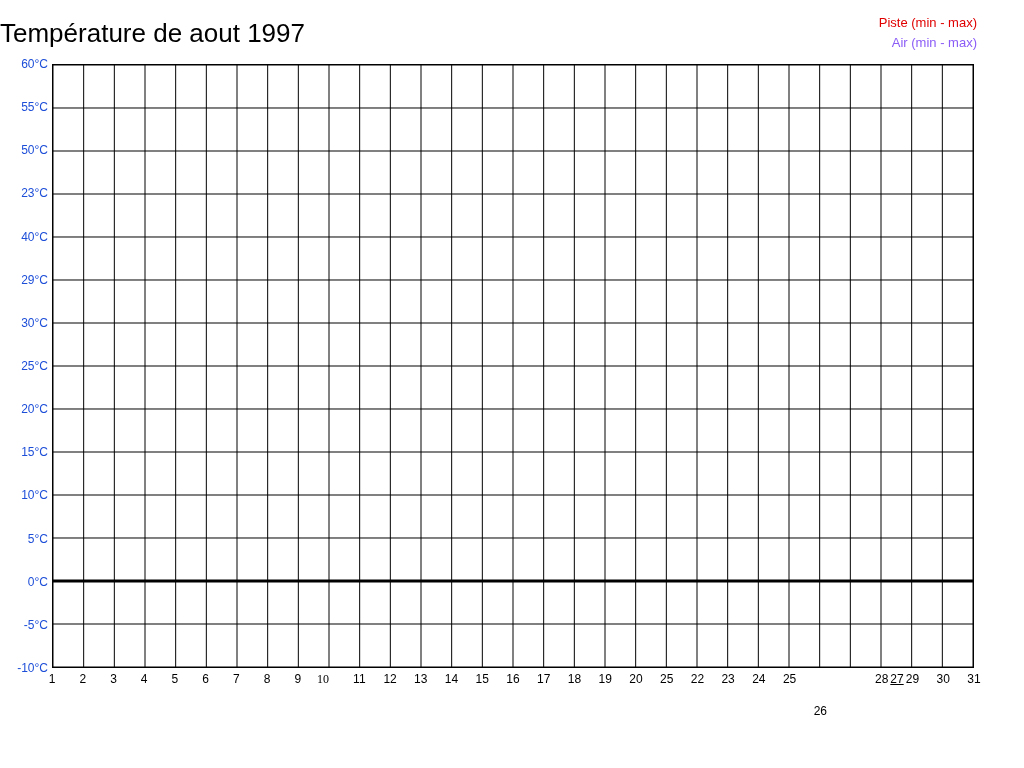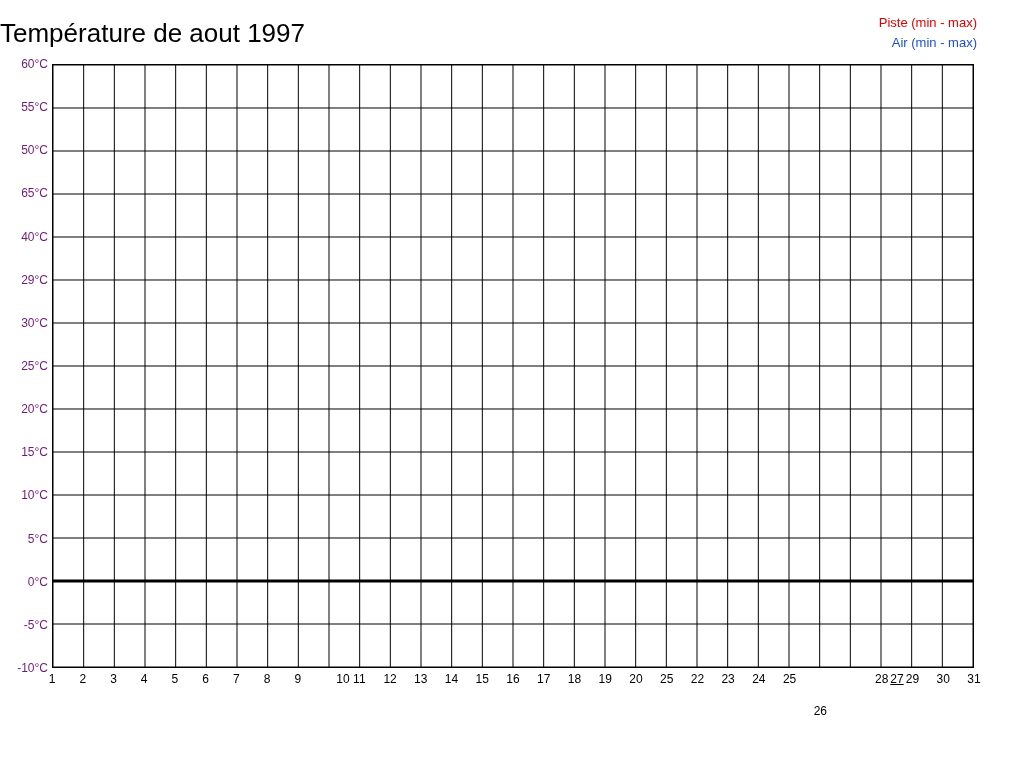--- a/index.html
+++ b/index.html
@@ -62,21 +62,21 @@
     display: block;
   }
 
   
   .ytick {
     position: absolute;
     right: 0;
     width: 48px;
     text-align: right;
     font-size: 12px;
-    color: #701a75;
+    color: #1d4ed8;
     transform: translateY(-50%);
     white-space: nowrap;
   }
   #y-axis {
     position: absolute;
     left: 0;
     top: 64px;
     width: 48px;
     height: 604px;
   }
@@ -98,28 +98,28 @@
     white-space: nowrap;
   }
 </style>
 </head>
 <body>
 
 <div id="chart-title">Température de aout 1997</div>
 
 <div id="legend">
   <span class="legend-entry" style="color:#e00000;">Piste (min - max)</span>
-  <span class="legend-entry" style="color:#1d4ed8;">Air (min - max)</span>
+  <span class="legend-entry" style="color:#8b5cf6;">Air (min - max)</span>
 </div>
 
 <div id="y-axis">
     <div class="ytick" style="top: 0px;">60°C</div>
     <div class="ytick" style="top: 43.14px;">55°C</div>
     <div class="ytick" style="top: 86.29px;">50°C</div>
-    <div class="ytick" style="top: 129.43px;">65°C</div>
+    <div class="ytick" style="top: 129.43px;">23°C</div>
     <div class="ytick" style="top: 172.57px;">40°C</div>
     <div class="ytick" style="top: 215.71px;">29°C</div>
     <div class="ytick" style="top: 258.86px;">30°C</div>
     <div class="ytick" style="top: 302px;">25°C</div>
     <div class="ytick" style="top: 345.14px;">20°C</div>
     <div class="ytick" style="top: 388.29px;">15°C</div>
     <div class="ytick" style="top: 431.43px;">10°C</div>
     <div class="ytick" style="top: 474.57px;">5°C</div>
     <div class="ytick" style="top: 517.71px;">0°C</div>
     <div class="ytick" style="top: 560.86px;">-5°C</div>
@@ -180,21 +180,21 @@
 <div id="x-axis">
     <div class="xtick" style="left: 0px;">1</div>
     <div class="xtick" style="left: 30.73px;">2</div>
     <div class="xtick" style="left: 61.47px;">3</div>
     <div class="xtick" style="left: 92.2px;">4</div>
     <div class="xtick" style="left: 122.93px;">5</div>
     <div class="xtick" style="left: 153.67px;">6</div>
     <div class="xtick" style="left: 184.4px;">7</div>
     <div class="xtick" style="left: 215.13px;">8</div>
     <div class="xtick" style="left: 245.87px;">9</div>
-    <div class="xtick" style="left: 291px;">10</div>
+    <div class="xtick" style="left: 271px; font-family: Liberation Serif, serif;">10</div>
     <div class="xtick" style="left: 307.33px;">11</div>
     <div class="xtick" style="left: 338.07px;">12</div>
     <div class="xtick" style="left: 368.8px;">13</div>
     <div class="xtick" style="left: 399.53px;">14</div>
     <div class="xtick" style="left: 430.27px;">15</div>
     <div class="xtick" style="left: 461px;">16</div>
     <div class="xtick" style="left: 491.73px;">17</div>
     <div class="xtick" style="left: 522.47px;">18</div>
     <div class="xtick" style="left: 553.2px;">19</div>
     <div class="xtick" style="left: 583.93px;">20</div>

